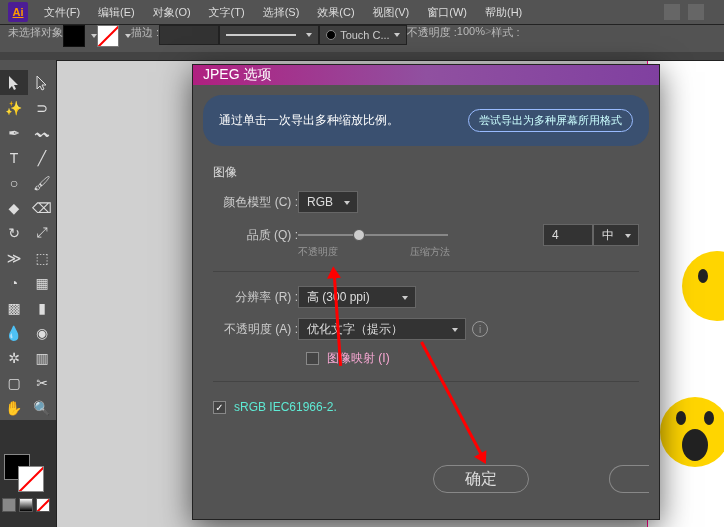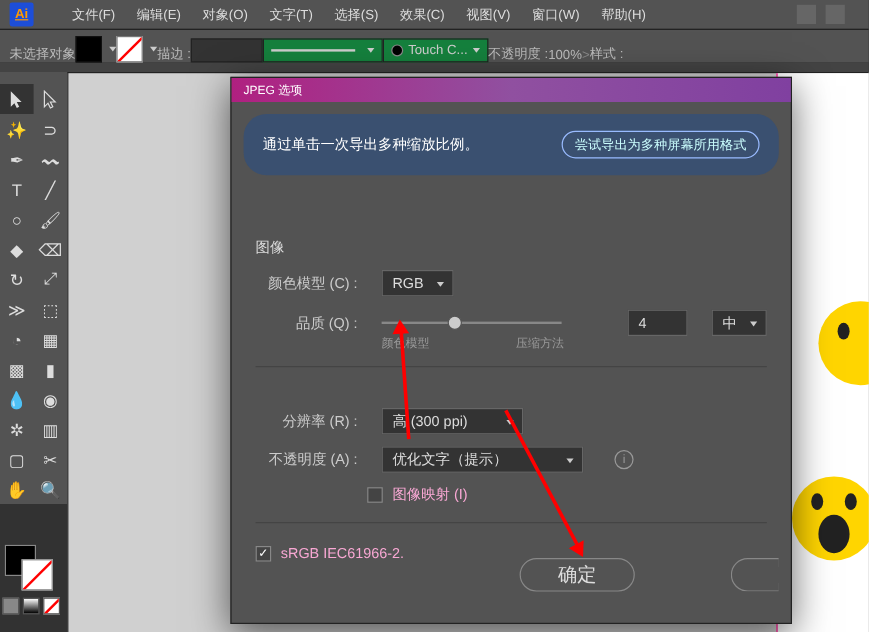--- a/index.html
+++ b/index.html
@@ -1,34 +1,34 @@
 <!DOCTYPE html>
 <html><head>
 <meta charset="utf-8">
 <style>
 * { margin: 0; padding: 0; box-sizing: border-box; font-family: "Microsoft YaHei", sans-serif; }
 body { background: #323232; width: 724px; height: 527px; overflow: hidden; position: relative; color: #ccc; font-size: 11px; }
 
 
 .topbar { height: 24px; background: #535353; display: flex; align-items: center; padding-left: 8px; gap: 2px; }
-.ai-logo { width: 20px; height: 20px; background: #1d4ed8; color: #ff9a00; font-weight: bold; display: flex; align-items: center; justify-content: center; font-size: 11px; border-radius: 2px; margin-right: 22px; text-decoration: underline; }
+.ai-logo { width: 20px; height: 20px; background: #4c1d95; color: #ff9a00; font-weight: bold; display: flex; align-items: center; justify-content: center; font-size: 11px; border-radius: 2px; margin-right: 6px; text-decoration: underline; }
 .menu-item { padding: 0 8px; color: #ddd; cursor: pointer; }
 .topbar-right { margin-left: auto; display: flex; gap: 8px; padding-right: 20px; }
 .top-icon { width: 16px; height: 16px; background: #666; }
 
 
-.controlbar { height: 28px; background: #535353; border-top: 1px solid #222; display: flex; align-items: flex-end; padding: 0 8px; }
+.controlbar { height: 28px; background: #535353; border-top: 1px solid #222; display: flex; align-items: flex-start; padding: 0 8px; }
 .ctrl-label { color: #bbb; }
 .swatch-box { width: 22px; height: 22px; background: #000; border: 1px solid #111; }
 .chev { width: 0; height: 0; border-left: 3px solid transparent; border-right: 3px solid transparent; border-top: 4px solid #ccc; }
 .noimg { width: 22px; height: 22px; background: #fff; position: relative; overflow: hidden; border: 1px solid #777; }
 .noimg::before { content: ""; position: absolute; width: 200%; height: 2px; background: red; top: 50%; left: -50%; transform: rotate(-45deg); }
 .ctrl-seg { display: flex; align-items: center; gap: 6px; }
 .ctrl-input { background: #333; border: 1px solid #222; height: 20px; width: 60px; color: #ccc; padding: 0 6px; font-size: 11px; }
-.ctrl-wide { width: 100px; background: #15803d; height: 20px; border: 1px solid #222; display: flex; align-items: center; padding: 0 6px; justify-content: space-between; }
+.ctrl-wide { width: 100px; background: #404040; height: 20px; border: 1px solid #222; display: flex; align-items: center; padding: 0 6px; justify-content: space-between; }
 .touch-btn { display: flex; align-items: center; gap: 4px; }
 .touch-dot { width: 10px; height: 10px; border-radius: 50%; background: #000; border: 1px solid #888; }
 
 
 .tabbar { height: 28px; background: #434343; display: flex; align-items: center; padding-left: 78px; }
 .doc-tab { padding: 4px 10px; color: #ccc; font-size: 12px; }
 
 
 .tools { position: absolute; left: 0; top: 60px; width: 56px; background: #535353; display: grid; grid-template-columns: 28px 28px; gap: 0; padding-top: 10px; }
 .tool { width: 28px; height: 25px; display: flex; align-items: center; justify-content: center; color: #ddd; font-size: 14px; }
@@ -44,28 +44,28 @@
 
 
 .canvas { position: absolute; left: 56px; top: 60px; right: 0; bottom: 0; background: #d0d0d0; border-left: 1px solid #222; border-top: 1px solid #222; }
 .canvas-inner { position: absolute; left: 590px; top: 0; width: 130px; height: 467px; background: #fff; border-left: 1px solid #f08; }
 .emoji { width: 70px; height: 70px; background: #ffd500; border-radius: 50%; position: absolute; }
 .emoji .eye { width: 10px; height: 14px; background: #222; border-radius: 50%; position: absolute; }
 .emoji .mouth { width: 26px; height: 32px; background: #222; border-radius: 50%; position: absolute; left: 22px; top: 32px; }
 
 
 .dialog { position: absolute; left: 192px; top: 64px; width: 468px; height: 456px; background: #535353; border: 1px solid #222; box-shadow: 0 8px 30px rgba(0,0,0,0.6); font-size: 12px; }
-.dlg-title { height: 20px; background: linear-gradient(90deg, #b02080, #9050a0, #8040a0); color: #fff; display: flex; align-items: center; padding: 0 10px; font-size: 10px; }
+.dlg-title { height: 20px; background: linear-gradient(90deg, #b02080, #9050a0, #8040a0); color: #fff; display: flex; align-items: center; padding: 0 10px; font-size: 14px; }
 .dlg-banner { background: #3a5070; color: #fff; padding: 14px 16px; display: flex; align-items: center; justify-content: space-between; margin: 10px 10px 0 10px; border-radius: 19px; }
 .banner-btn { border: 1px solid #9bf; border-radius: 12px; padding: 3px 10px; color: #cff; background: transparent; font-size: 11px; }
 .dlg-body { padding: 18px 20px; color: #ccc; }
 .sect-title { color: #ddd; margin-bottom: 10px; }
-.sect { border-bottom: 1px solid #444; padding-bottom: 14px; margin-bottom: 14px; margin-top: 34px; }
+.sect { border-bottom: 1px solid #444; padding-bottom: 14px; margin-bottom: 14px; }
 .sect:last-child { border: none; }
-.row { display: flex; align-items: center; margin-bottom: 10px; gap: 20px; }
+.row { display: flex; align-items: center; margin-bottom: 10px; gap: 0; }
 .row-label { width: 85px; text-align: right; color: #ccc; }
 .dd { background: #333; border: 1px solid #666; height: 22px; padding: 0 22px 0 8px; color: #ddd; position: relative; display: flex; align-items: center; min-width: 60px; }
 .dd::after { content: ""; position: absolute; right: 7px; top: 9px; border-left: 3px solid transparent; border-right: 3px solid transparent; border-top: 4px solid #ccc; }
 .slider-wrap { flex: 1; position: relative; height: 24px; }
 .slider-track { position: absolute; top: 11px; left: 0; width: 150px; height: 2px; background: #888; }
 .slider-knob { position: absolute; top: 6px; left: 55px; width: 12px; height: 12px; border-radius: 50%; background: #ccc; border: 1px solid #555; }
 .slider-lbl { position: absolute; top: 22px; font-size: 10px; color: #999; }
 .num-box { width: 50px; height: 22px; background: #333; border: 1px solid #666; color: #ddd; display: flex; align-items: center; padding: 0 8px; }
 .cb-row { display: flex; align-items: center; gap: 8px; margin-top: 4px; }
 .cb { width: 13px; height: 13px; background: #444; border: 1px solid #888; display: flex; align-items: center; justify-content: center; color: #fff; font-size: 10px; }
@@ -207,21 +207,21 @@
       <div class="sect-title">图像</div>
       <div class="row">
         <div class="row-label">颜色模型 (C) :</div>
         <div class="dd">RGB</div>
       </div>
       <div class="row">
         <div class="row-label">品质 (Q) :</div>
         <div class="slider-wrap">
           <div class="slider-track"></div>
           <div class="slider-knob"></div>
-          <div class="slider-lbl" style="left:0">颜色模型</div>
+          <div class="slider-lbl" style="left:0">不透明度</div>
           <div class="slider-lbl" style="left:112px">压缩方法</div>
         </div>
         <div class="num-box">4</div>
         <div class="dd" style="min-width:46px">中</div>
       </div>
     </div>
 
     <div class="sect">
       <div class="row">
         <div class="row-label">分辨率 (R) :</div>
@@ -233,21 +233,21 @@
         <div class="info-icon">i</div>
       </div>
       <div class="cb-row" style="margin-left:93px">
         <div class="cb disabled"></div>
         <span class="disabled">图像映射 (I)</span>
       </div>
     </div>
 
     <div class="cb-row" style="margin-top:18px">
       <div class="cb">✓</div>
-      <span style="color:#f9a8d4">sRGB IEC61966-2.</span>
+      <span style="color:#5eead4">sRGB IEC61966-2.</span>
     </div>
   </div>
 
   <div class="dlg-ok">确定</div>
   <div class="dlg-cancel-edge"></div>
 </div>
 
 <div class="arrow arrow1"></div>
 <div class="arrow arrow2"></div>
 

